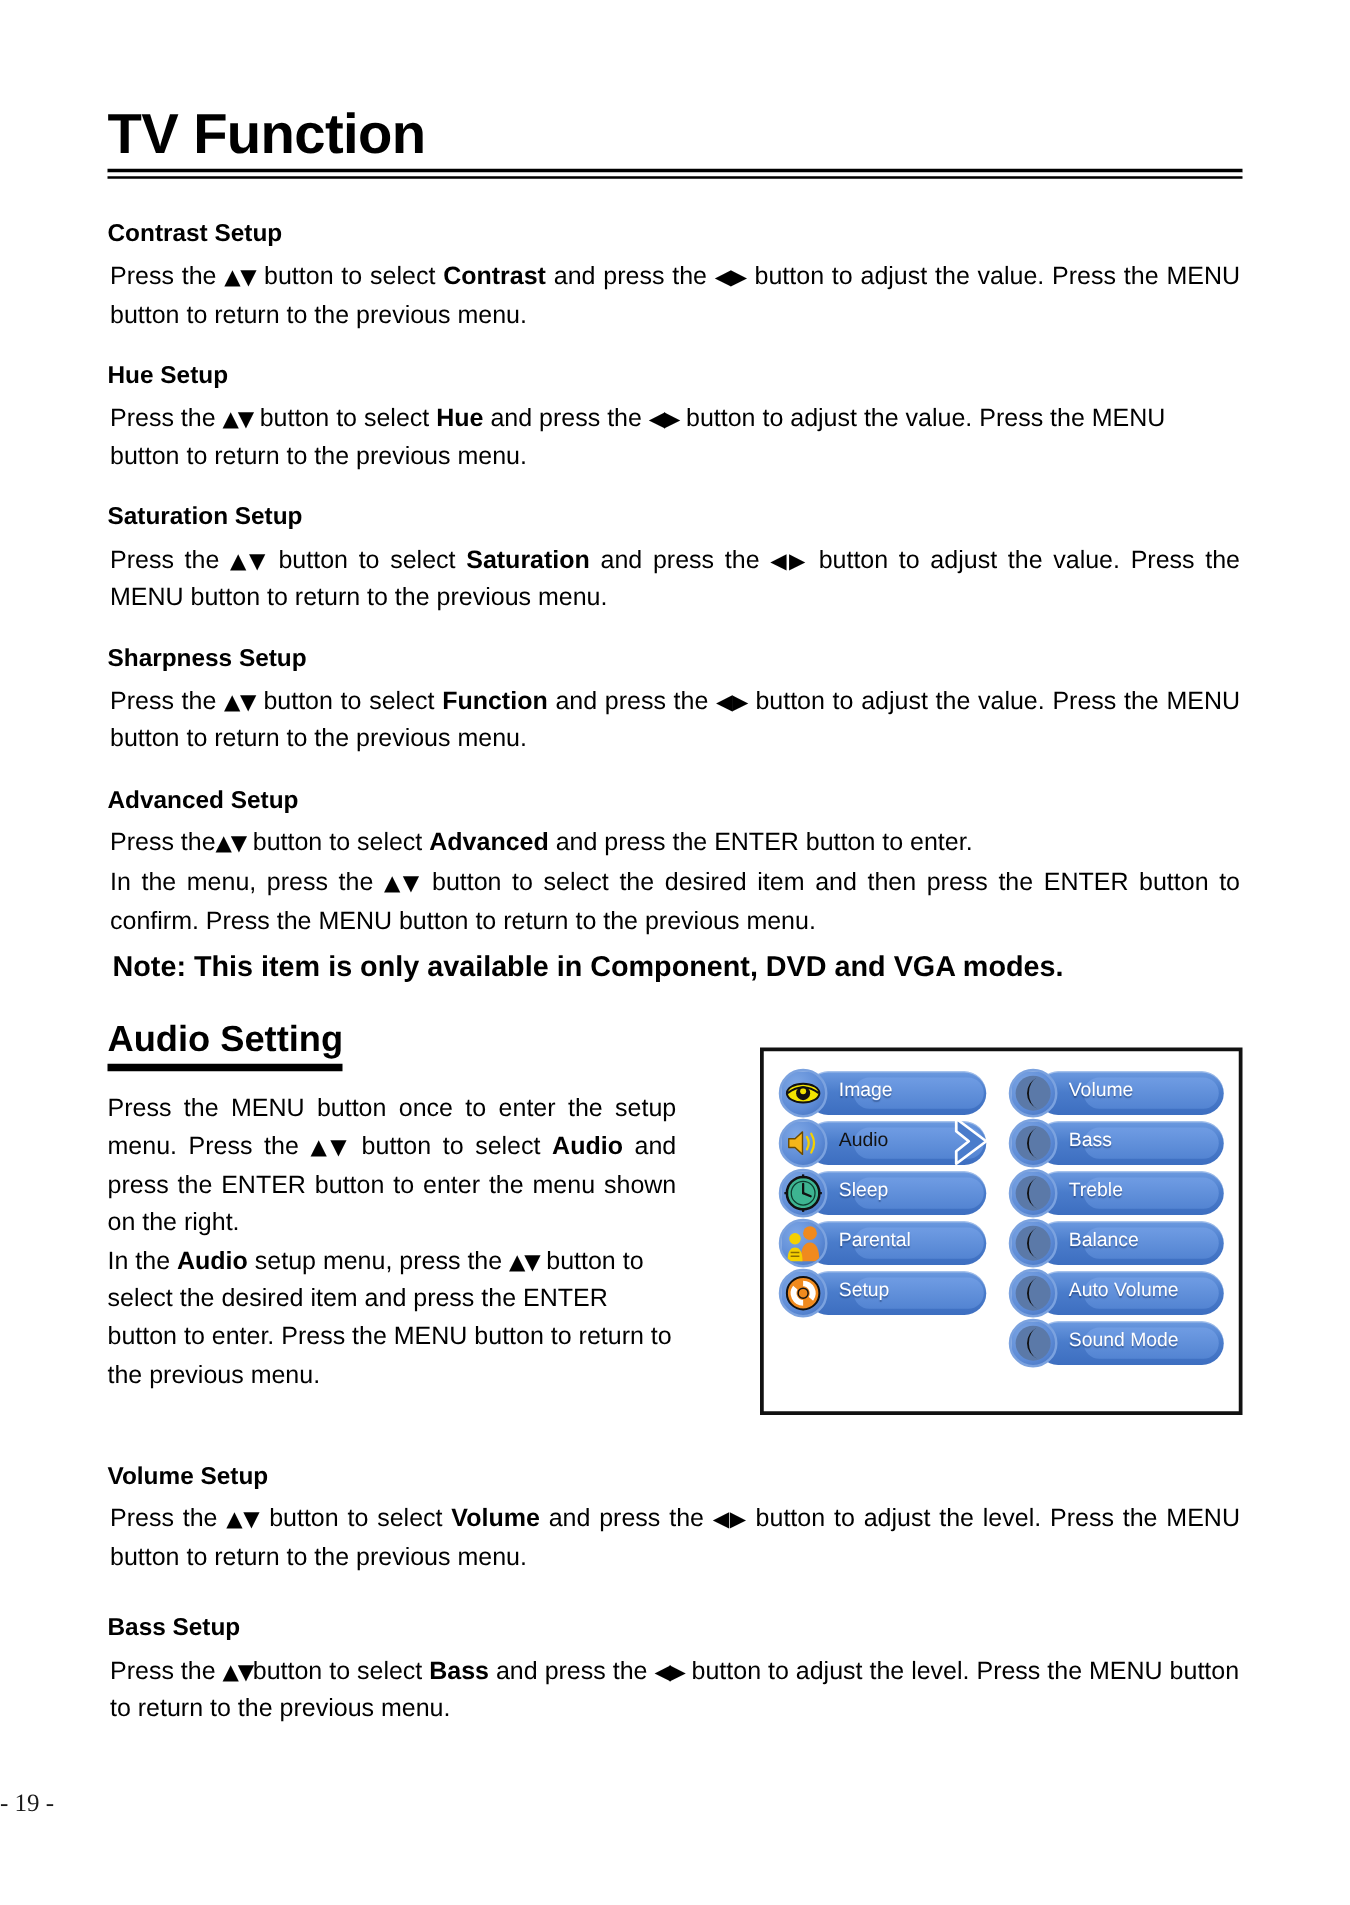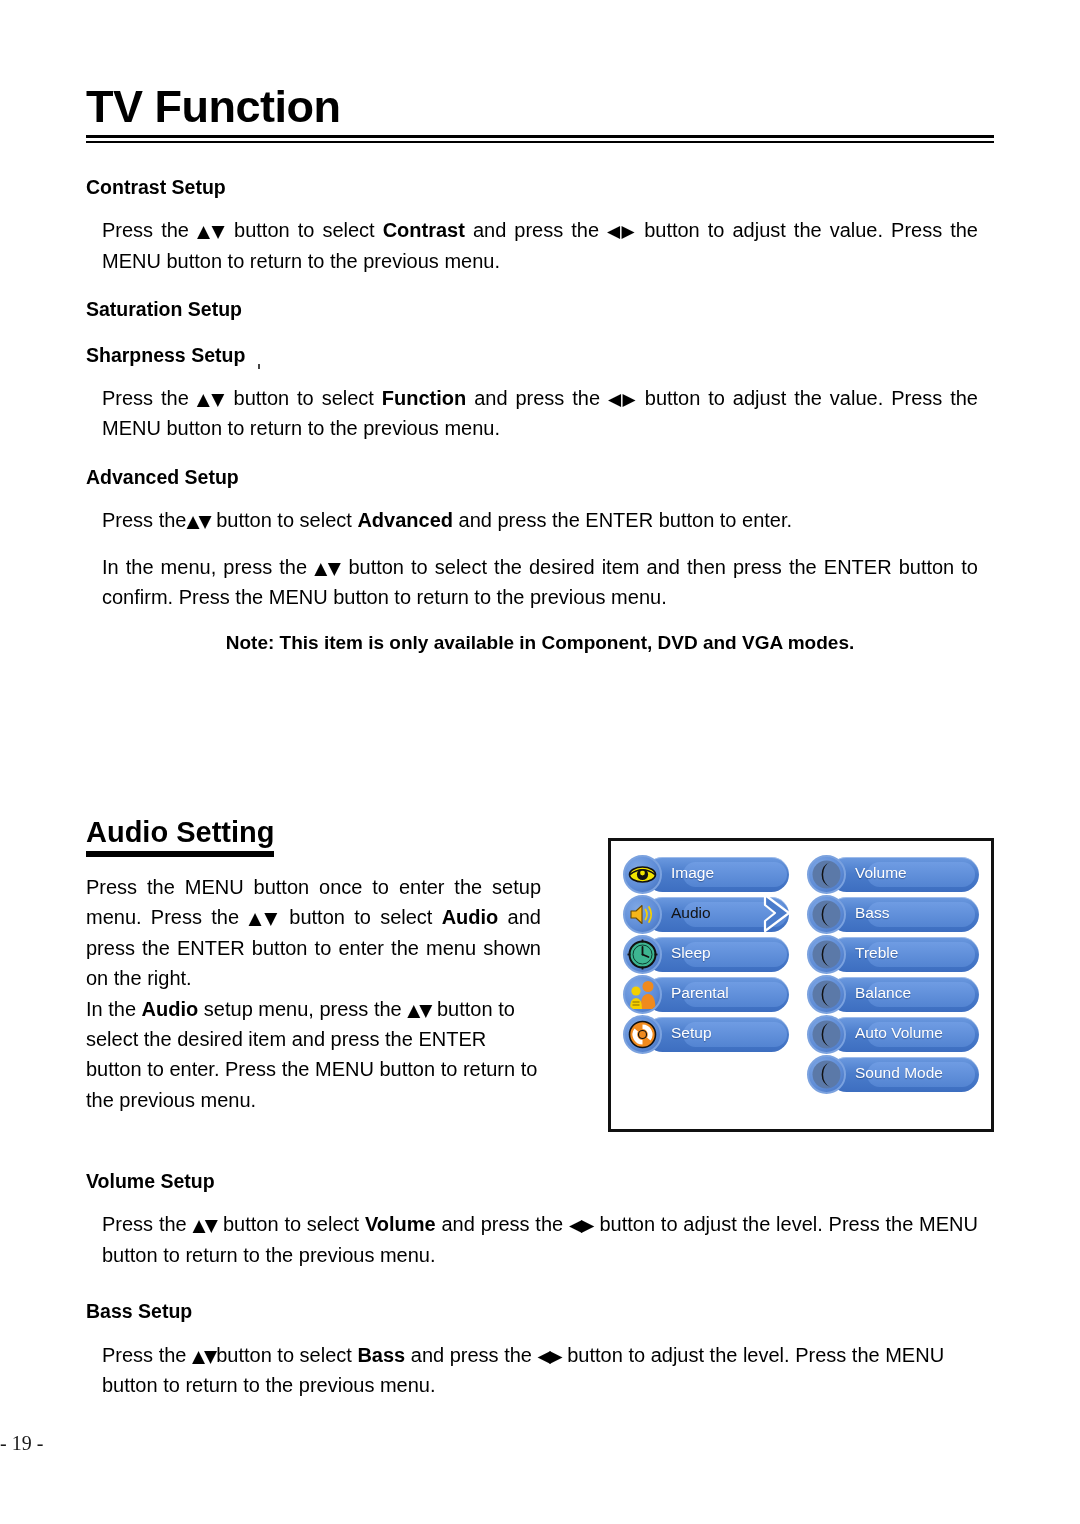--- a/index.html
+++ b/index.html
@@ -63,32 +63,31 @@
   }
   .sec-head {
     font-size: 19.5px;
     font-weight: bold;
     margin: 0 0 7px 0;
     line-height: 1.2;
   }
   .sec-body {
     font-size: 20px;
     line-height: 1.52;
-    margin: 16px;
+    margin: 2px;
     text-align: justify;
     text-justify: inter-word;
   }
   .sec-body.nojust { text-align: left; }
   .sec-body b { font-weight: bold; }
   .sec-note {
-    font-size: 19px;
+    font-size: 23px;
     font-weight: bold;
     line-height: 1.5;
-    margin: 17px;
-    text-align: center;
+    margin: 4px;
   }
   .sec {
     margin-bottom: 22px;
   }
   .arrow-glyph {
     font-family: "DejaVu Sans", sans-serif;
     font-size: 17px;
     letter-spacing: -1px;
     display: inline;
   }
@@ -250,23 +249,28 @@
     <div class="title-rule-inner"></div>
   </div>
 
   <div class="content">
 
     <div class="sec">
       <div class="sec-head">Contrast Setup</div>
       <p class="sec-body"><span>Press the </span><span class="arrow-glyph">▲▼</span><span> button to select </span><b>Contrast</b><span> and press the </span><span class="arrow-glyph">◀▶</span><span> button to adjust the value. Press the MENU button to return to the previous menu.</span></p>
     </div>
 
+    <div class="sec">
+      <div class="sec-head">Hue Setup</div>
+      <p class="sec-body nojust"><span>Press the </span><span class="arrow-glyph">▲▼</span><span> button to select </span><b>Hue</b><span> and press the </span><span class="arrow-glyph">◀▶</span><span> button to adjust the value. Press the MENU button to return to the previous menu.</span></p>
+    </div>
 
     <div class="sec">
       <div class="sec-head">Saturation Setup</div>
+      <p class="sec-body"><span>Press the </span><span class="arrow-glyph">▲▼</span><span> button to select </span><b>Saturation</b><span> and press the </span><span class="arrow-glyph">◀▶</span><span> button to adjust the value. Press the MENU button to return to the previous menu.</span></p>
     </div>
 
     <div class="sec">
       <div class="sec-head">Sharpness Setup</div>
       <p class="sec-body"><span>Press the </span><span class="arrow-glyph">▲▼</span><span> button to select </span><b>Function</b><span> and press the </span><span class="arrow-glyph">◀▶</span><span> button to adjust the value. Press the MENU button to return to the previous menu.</span></p>
     </div>
 
     <div class="sec">
       <div class="sec-head">Advanced Setup</div>
       <p class="sec-body nojust"><span>Press the</span><span class="arrow-glyph">▲▼</span><span> button to select </span><b>Advanced</b><span> and press the ENTER button to enter.</span></p>

